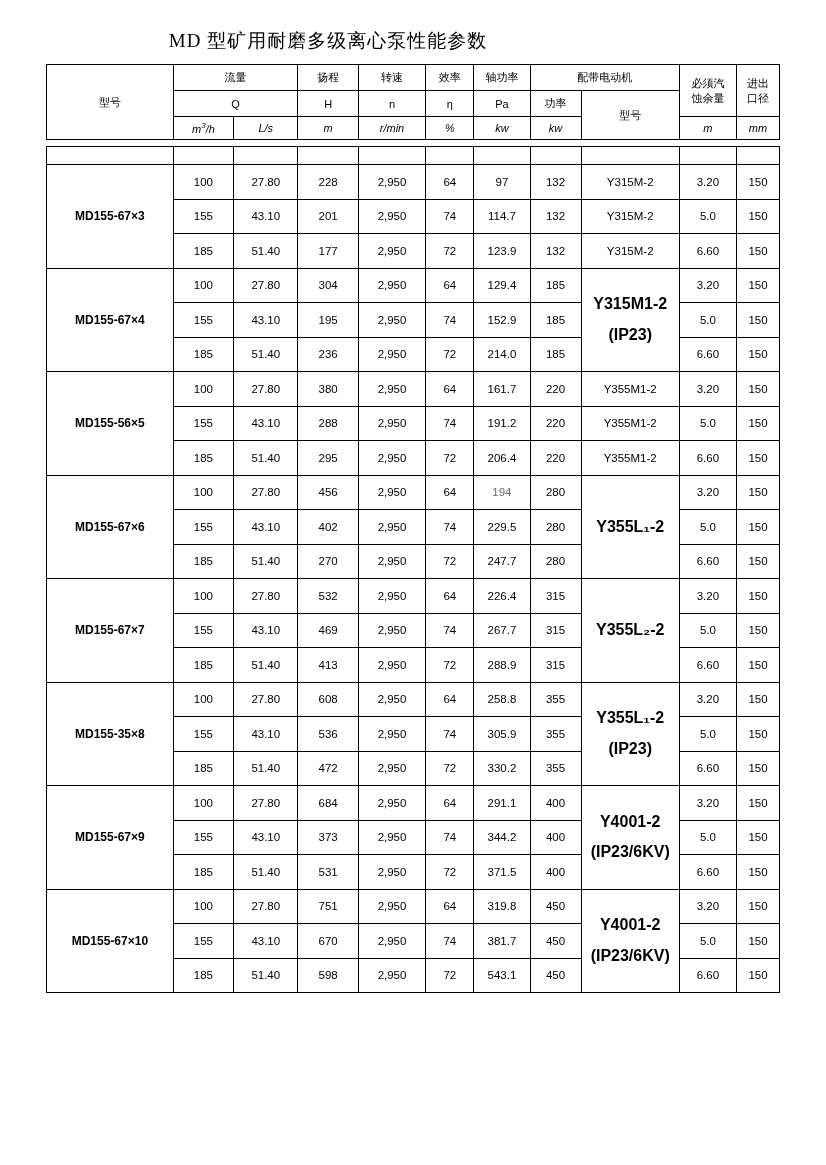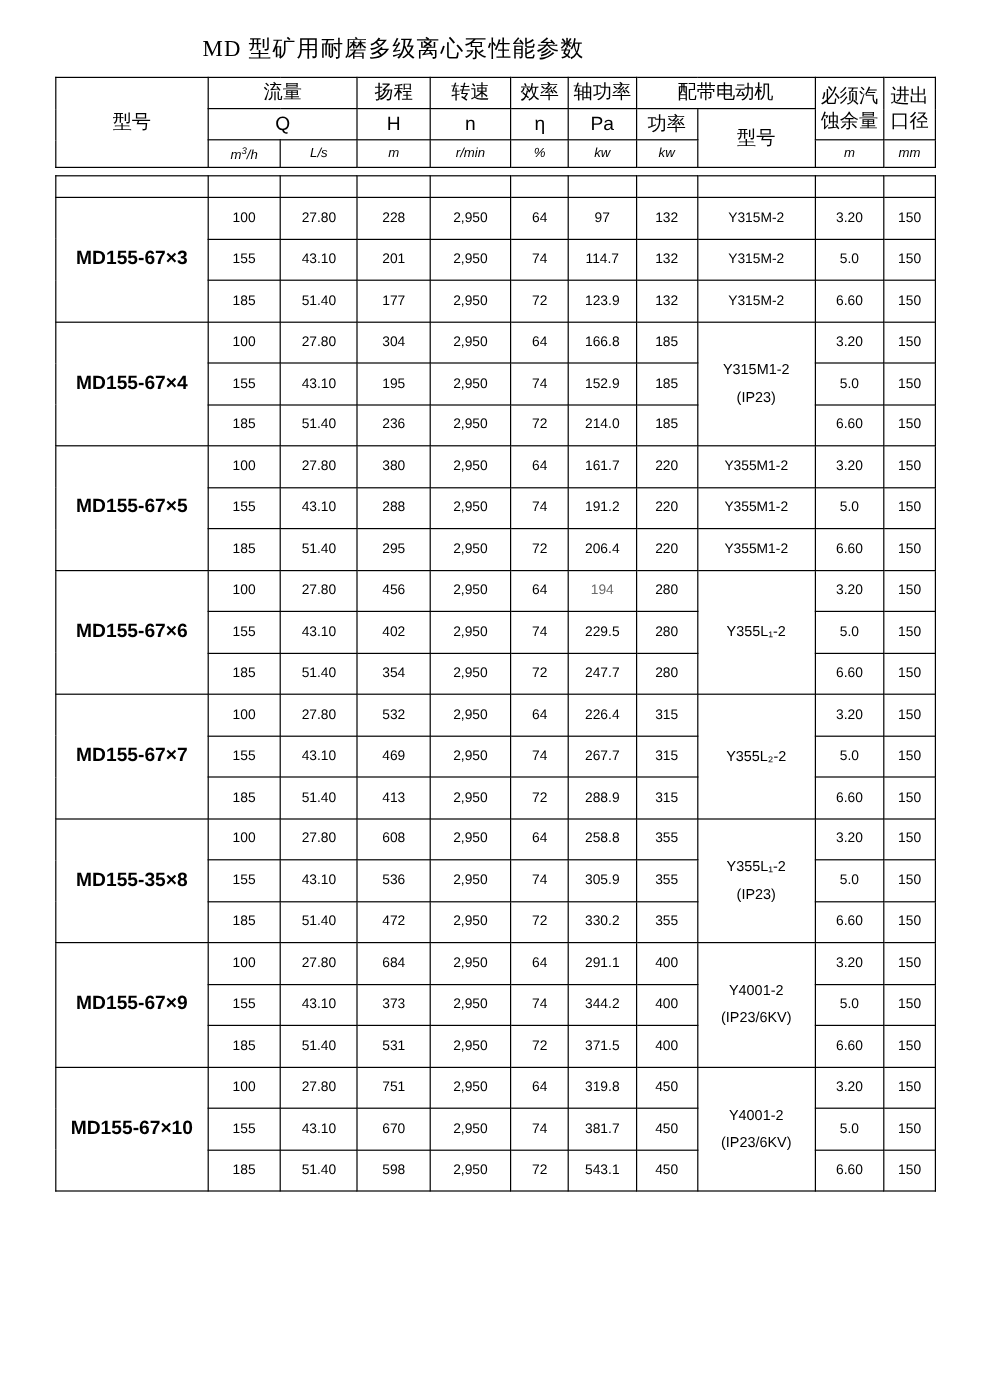--- a/index.html
+++ b/index.html
@@ -38,21 +38,21 @@
   table.spec td, table.spec th {
     border: 1px solid #000;
     text-align: center;
     vertical-align: middle;
     font-weight: normal;
     padding: 0;
   }
   
   .hdr td {
     font-weight: bold;
-    font-size: 16px;
+    font-size: 11px;
     height: 25px;
   }
   .hdr-unit td {
     font-weight: bold;
     font-size: 11px;
     height: 22px;
     font-style: italic;
   }
   .model-head {
     font-weight: bold;
@@ -64,27 +64,27 @@
     border-top: none;
     border-bottom: none;
     height: 17px;
   }
   .body-row td {
     height: 33.5px;
     font-size: 11.5px;
     font-weight: bold;
   }
   .body-row td.modelcell {
+    font-size: 12px;
+    font-weight: bold;
+    text-align: center;
+  }
+  .body-row td.motorcell {
     font-size: 16px;
     font-weight: bold;
-    text-align: center;
-  }
-  .body-row td.motorcell {
-    font-size: 12px;
-    font-weight: normal;
     line-height: 1.9;
   }
   .light {
     color: #6a6a6a;
     font-weight: normal;
   }
   sup.sm { font-size: 8px; vertical-align: super; }
   .spacer-wrap { height: 6px; }
 </style>
 </head>
@@ -216,21 +216,21 @@
           <td>6.60</td>
           <td>150</td>
         </tr>
         <tr class="body-row">
           <td class="modelcell" rowspan="3">MD155-67×4</td>
           <td>100</td>
           <td>27.80</td>
           <td>304</td>
           <td>2,950</td>
           <td>64</td>
-          <td>166.8</td>
+          <td>129.4</td>
           <td>185</td>
           <td class="motorcell" rowspan="3">
             <div>Y315M1-2</div>
             <div>(IP23)</div>
           </td>
           <td>3.20</td>
           <td>150</td>
         </tr>
         <tr class="body-row">
           <td>155</td>
@@ -248,21 +248,21 @@
           <td>51.40</td>
           <td>236</td>
           <td>2,950</td>
           <td>72</td>
           <td>214.0</td>
           <td>185</td>
           <td>6.60</td>
           <td>150</td>
         </tr>
         <tr class="body-row">
-          <td class="modelcell" rowspan="3">MD155-67×5</td>
+          <td class="modelcell" rowspan="3">MD155-56×5</td>
           <td>100</td>
           <td>27.80</td>
           <td>380</td>
           <td>2,950</td>
           <td>64</td>
           <td>161.7</td>
           <td>220</td>
           <td>Y355M1-2</td>
           <td>3.20</td>
           <td>150</td>
@@ -313,21 +313,21 @@
           <td>2,950</td>
           <td>74</td>
           <td>229.5</td>
           <td>280</td>
           <td>5.0</td>
           <td>150</td>
         </tr>
         <tr class="body-row">
           <td>185</td>
           <td>51.40</td>
-          <td>354</td>
+          <td>270</td>
           <td>2,950</td>
           <td>72</td>
           <td>247.7</td>
           <td>280</td>
           <td>6.60</td>
           <td>150</td>
         </tr>
         <tr class="body-row">
           <td class="modelcell" rowspan="3">MD155-67×7</td>
           <td>100</td>

